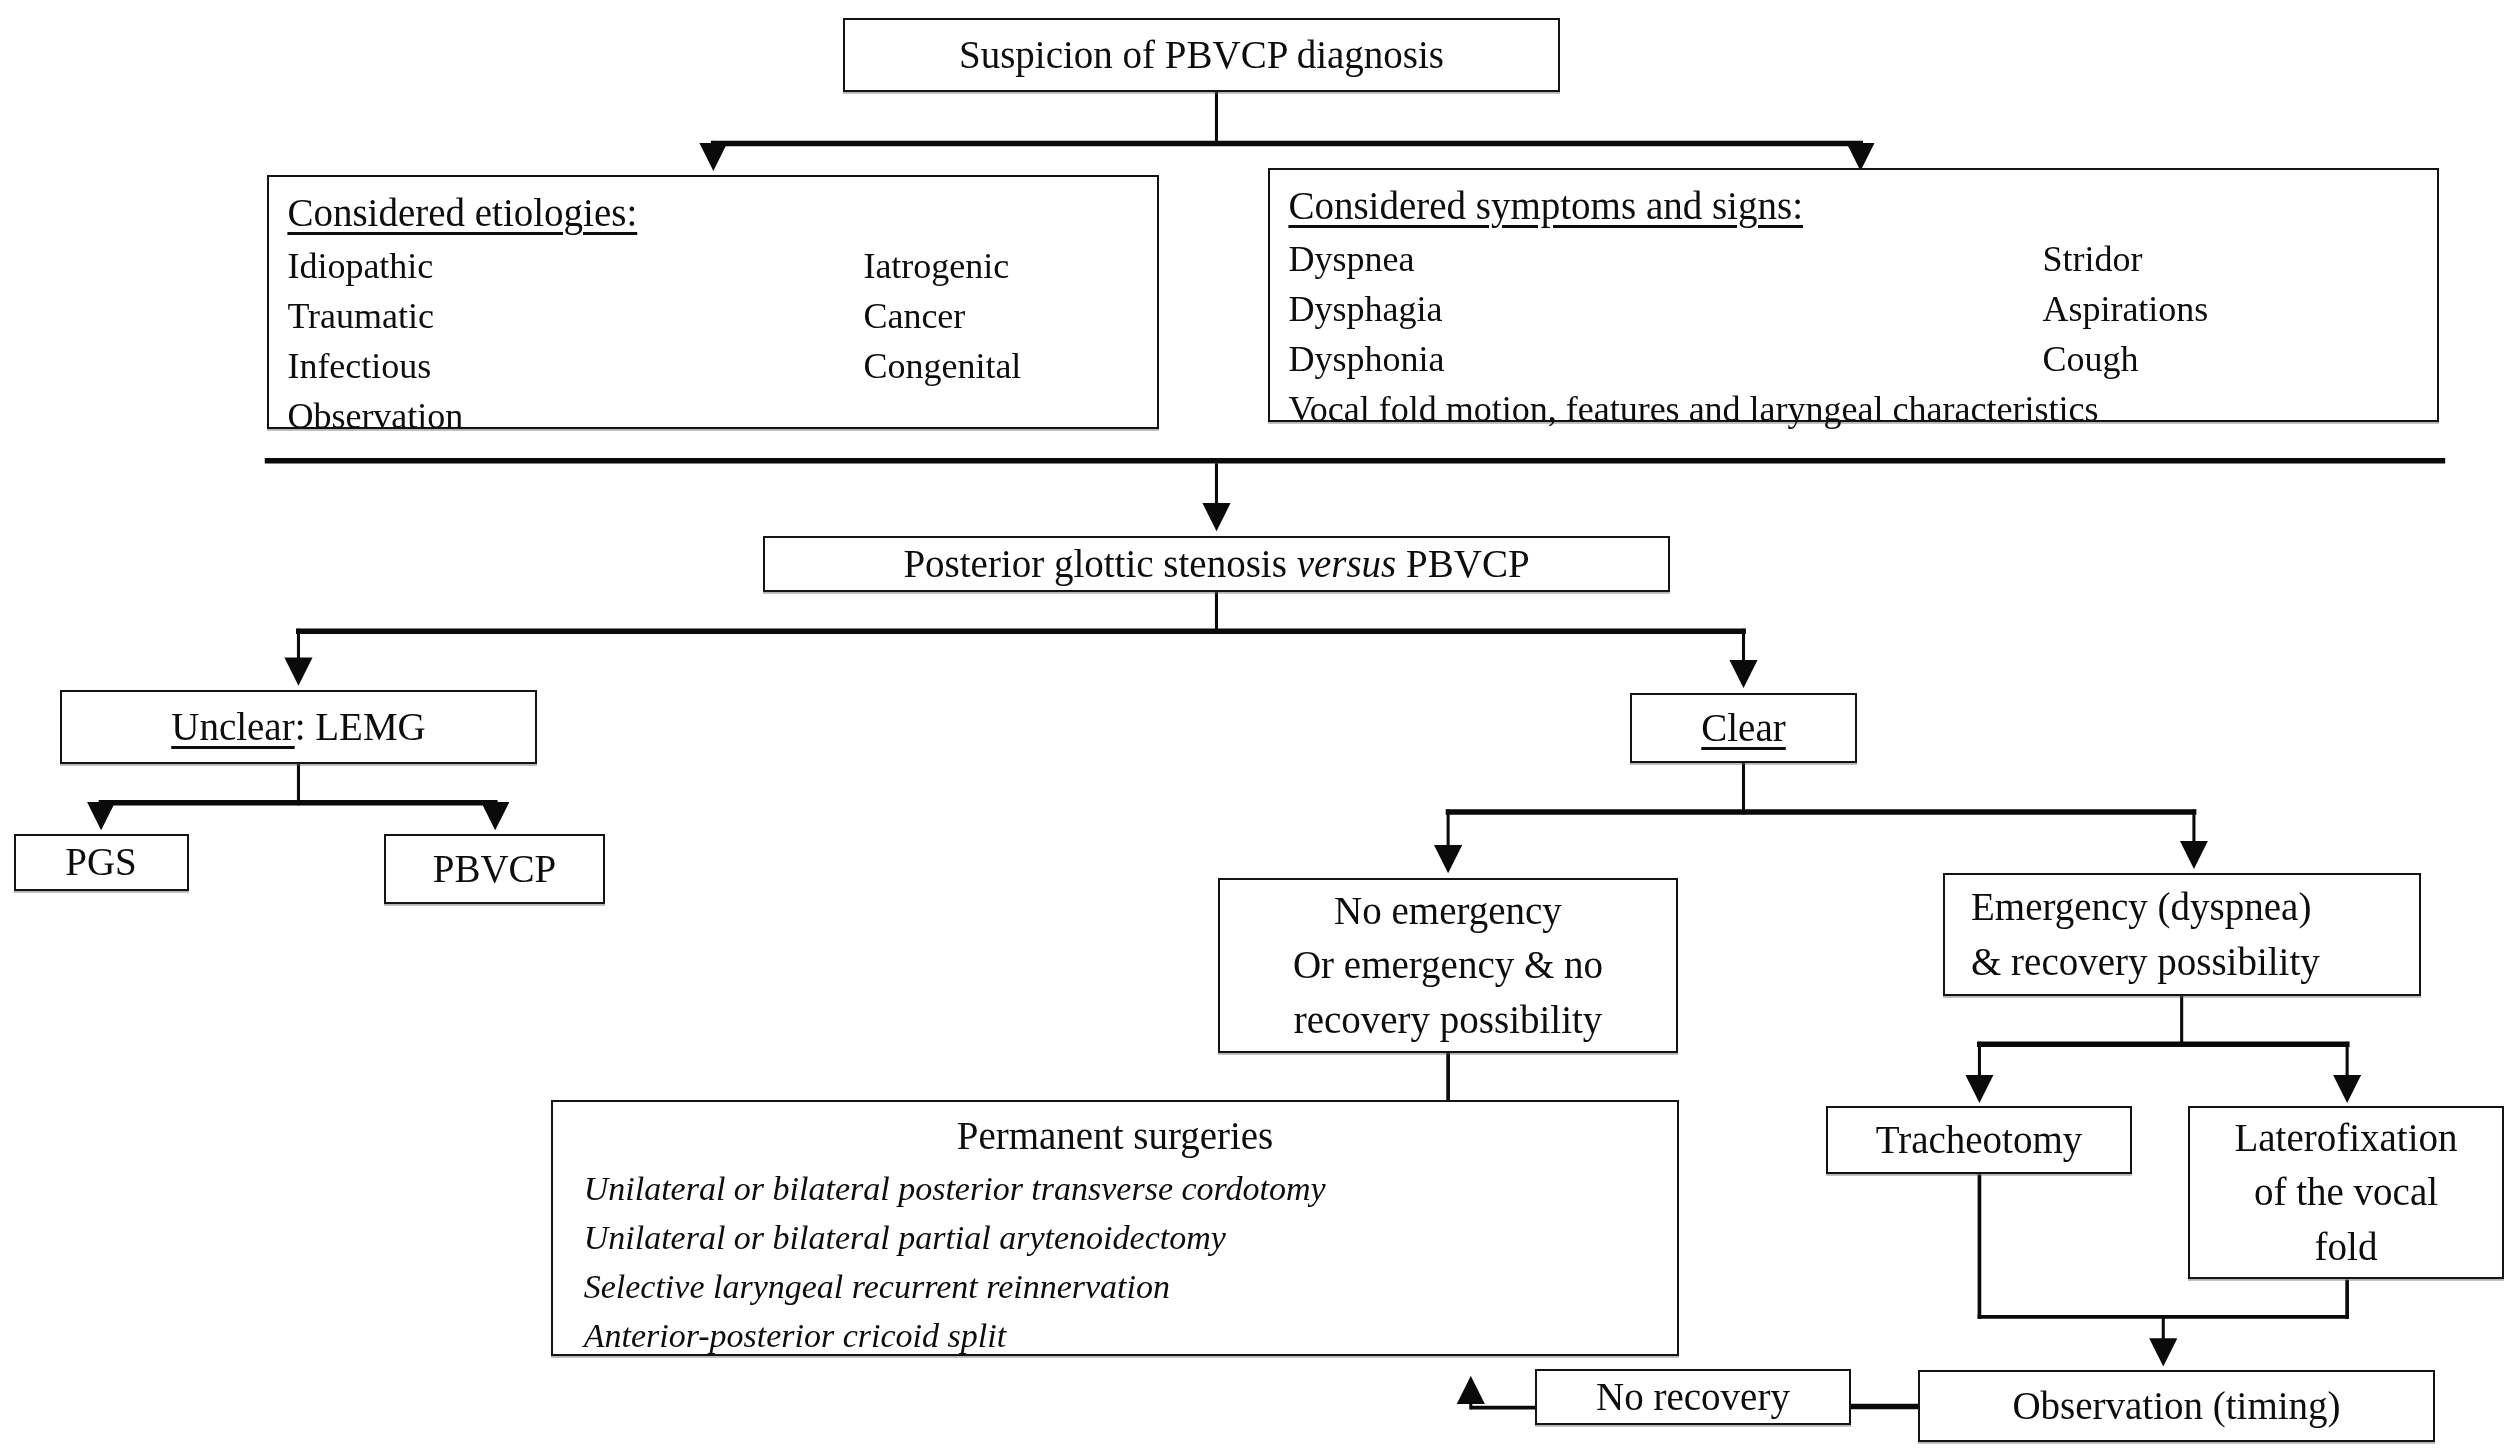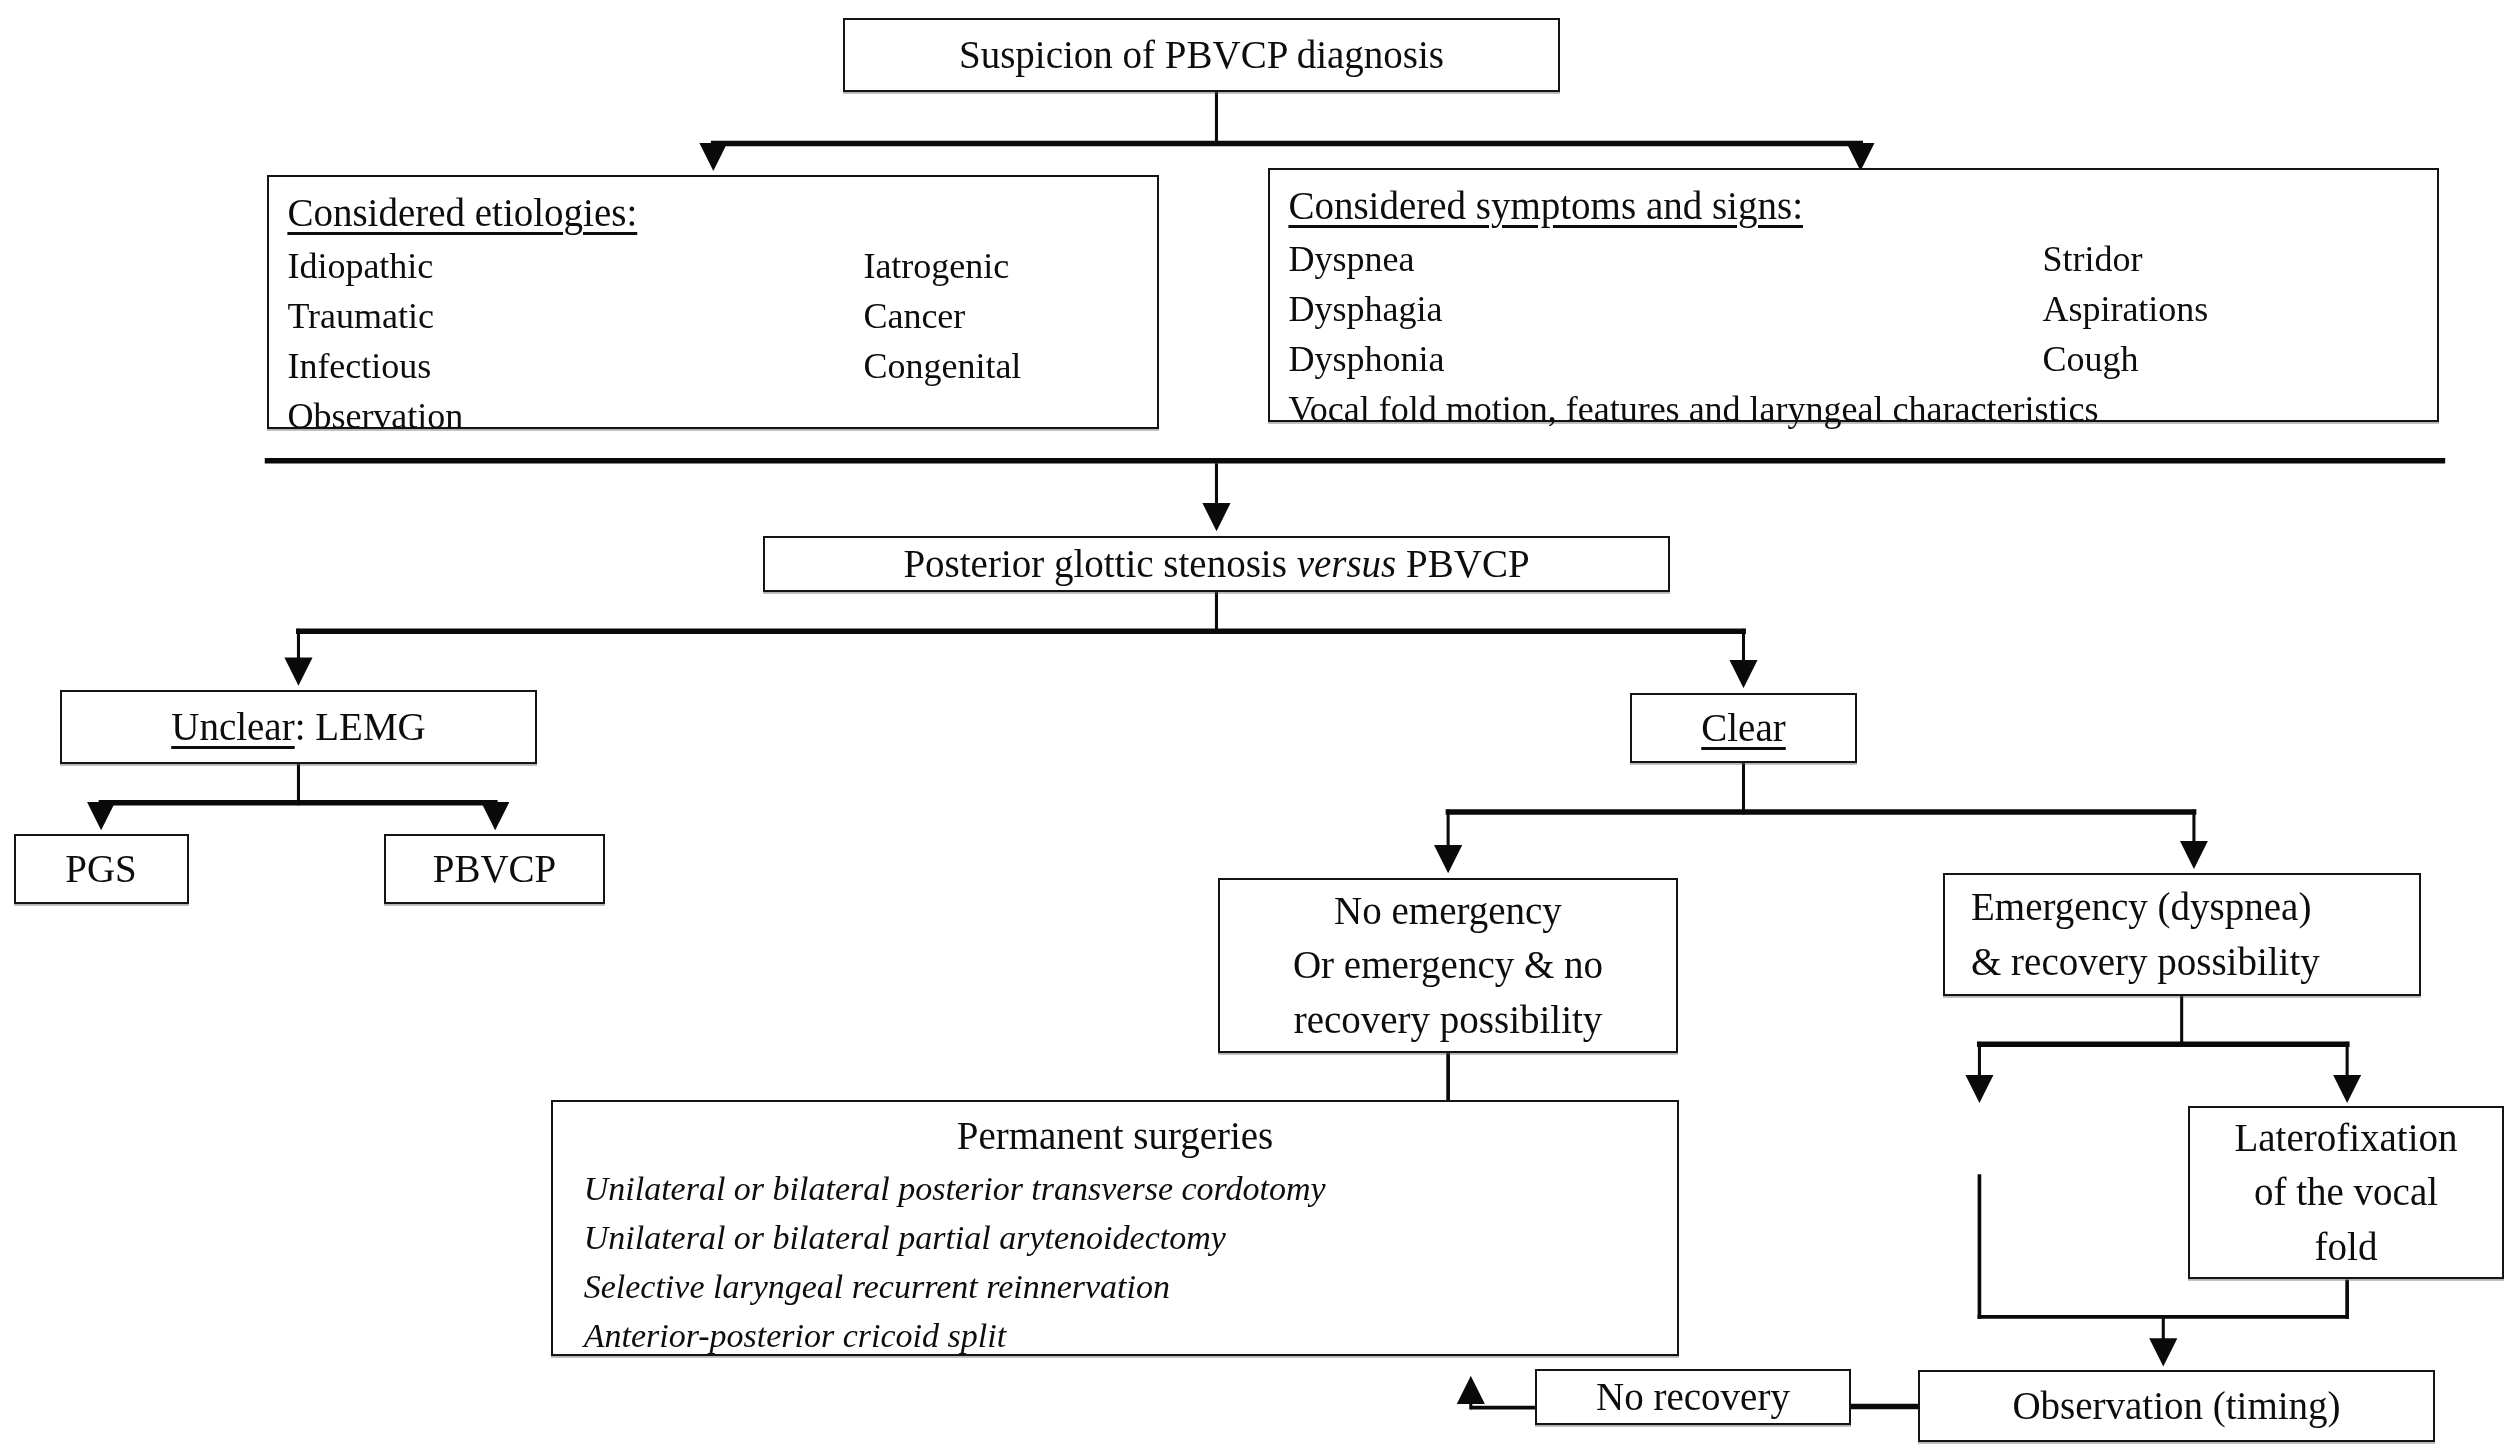--- a/index.html
+++ b/index.html
@@ -149,21 +149,21 @@
   </div>
 
   <div class="node" style="left:763px;top:536px;width:907px;height:56px">
     <span><span>Posterior glottic stenosis </span><i>versus</i><span> PBVCP</span></span>
   </div>
 
   <div class="node" style="left:60px;top:690px;width:477px;height:74px">
     <span><span class="u">Unclear</span><span>: LEMG</span></span>
   </div>
 
-  <div class="node" style="left:13.5px;top:834px;width:175px;height:70px">
+  <div class="node" style="left:13.5px;top:834px;width:175px;height:57px">
     <span>PGS</span>
   </div>
 
   <div class="node" style="left:384px;top:834px;width:221px;height:70px">
     <span>PBVCP</span>
   </div>
 
   <div class="node" style="left:1630px;top:693px;width:227px;height:70px">
     <span class="u">Clear</span>
   </div>
@@ -180,20 +180,23 @@
   </div>
 
   <div class="node surgeries" style="left:551px;top:1100px;width:1128px;height:256px">
     <div class="title">Permanent surgeries</div>
     <div class="item">Unilateral or bilateral posterior transverse cordotomy</div>
     <div class="item">Unilateral or bilateral partial arytenoidectomy</div>
     <div class="item">Selective laryngeal recurrent reinnervation</div>
     <div class="item">Anterior-posterior cricoid split</div>
   </div>
 
+  <div class="node" style="left:1826px;top:1106px;width:306px;height:68px">
+    <span>Tracheotomy</span>
+  </div>
 
   <div class="node" style="left:2188px;top:1106px;width:316px;height:173px">
     <span class="multiline">Laterofixation
 of the vocal
 fold</span>
   </div>
 
   <div class="node" style="left:1535px;top:1369px;width:316px;height:56px">
     <span>No recovery</span>
   </div>

